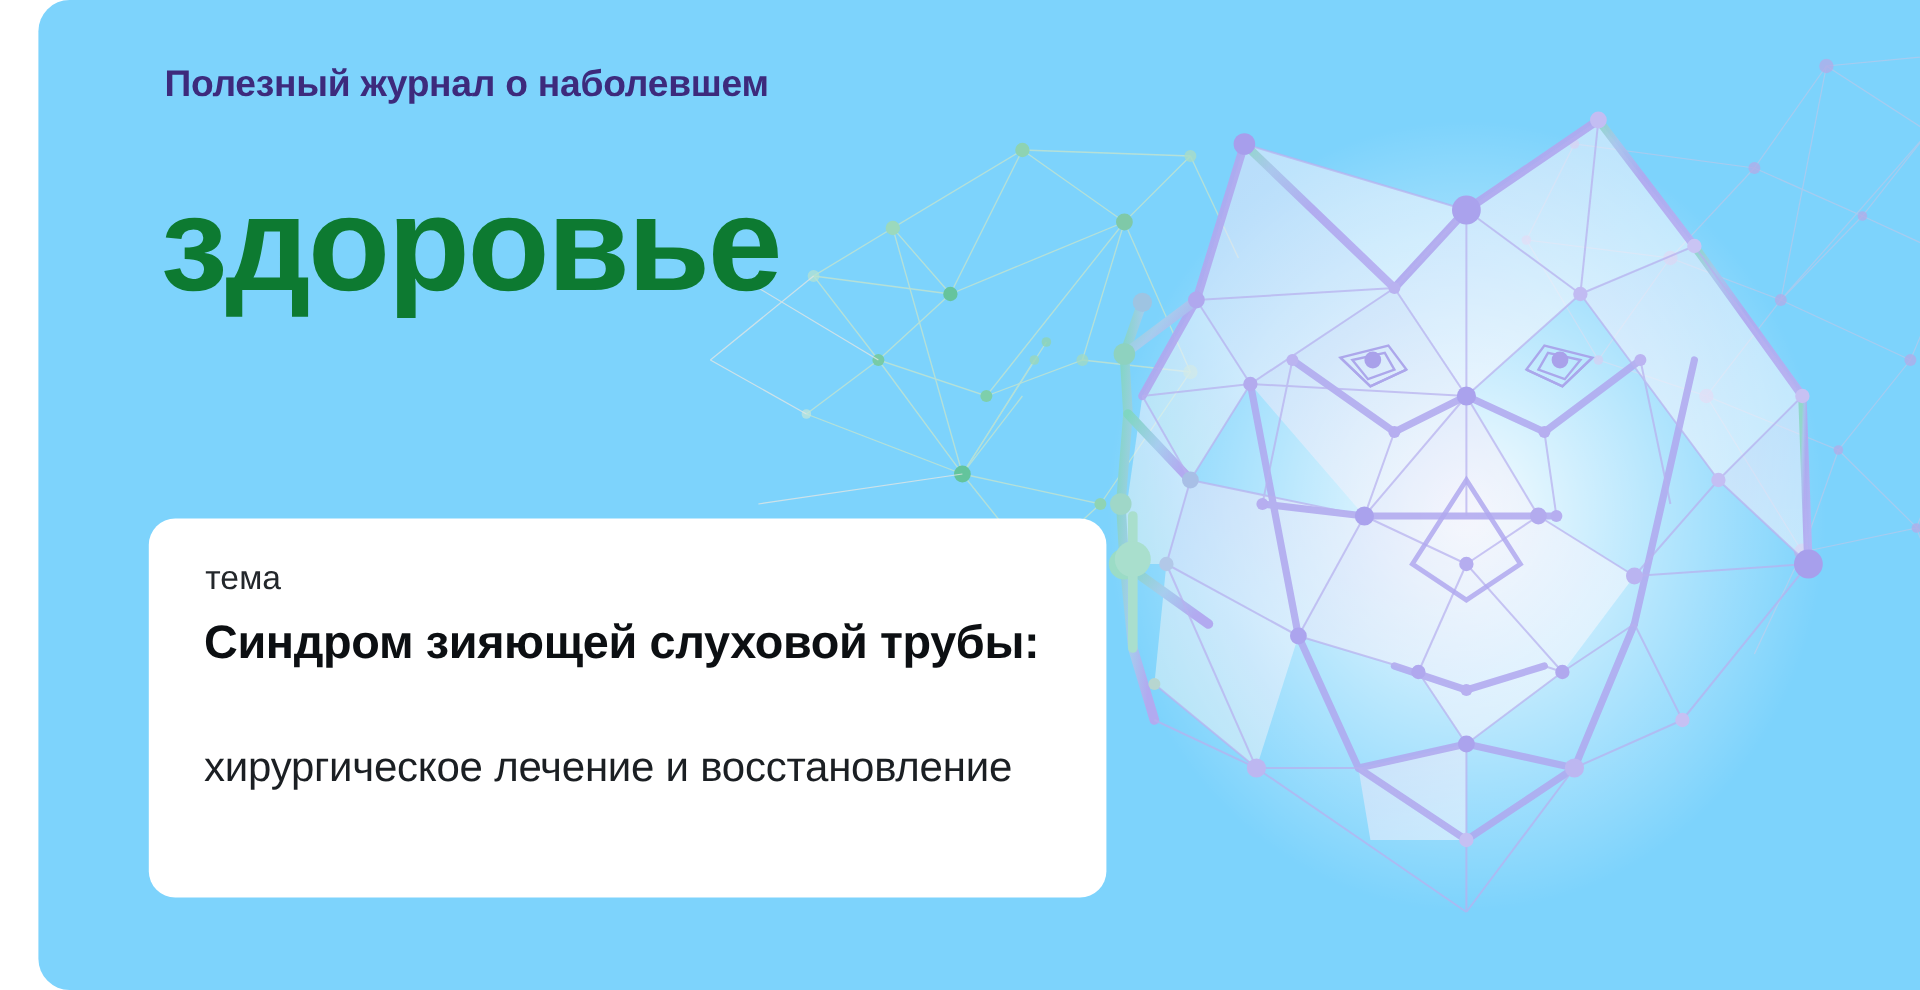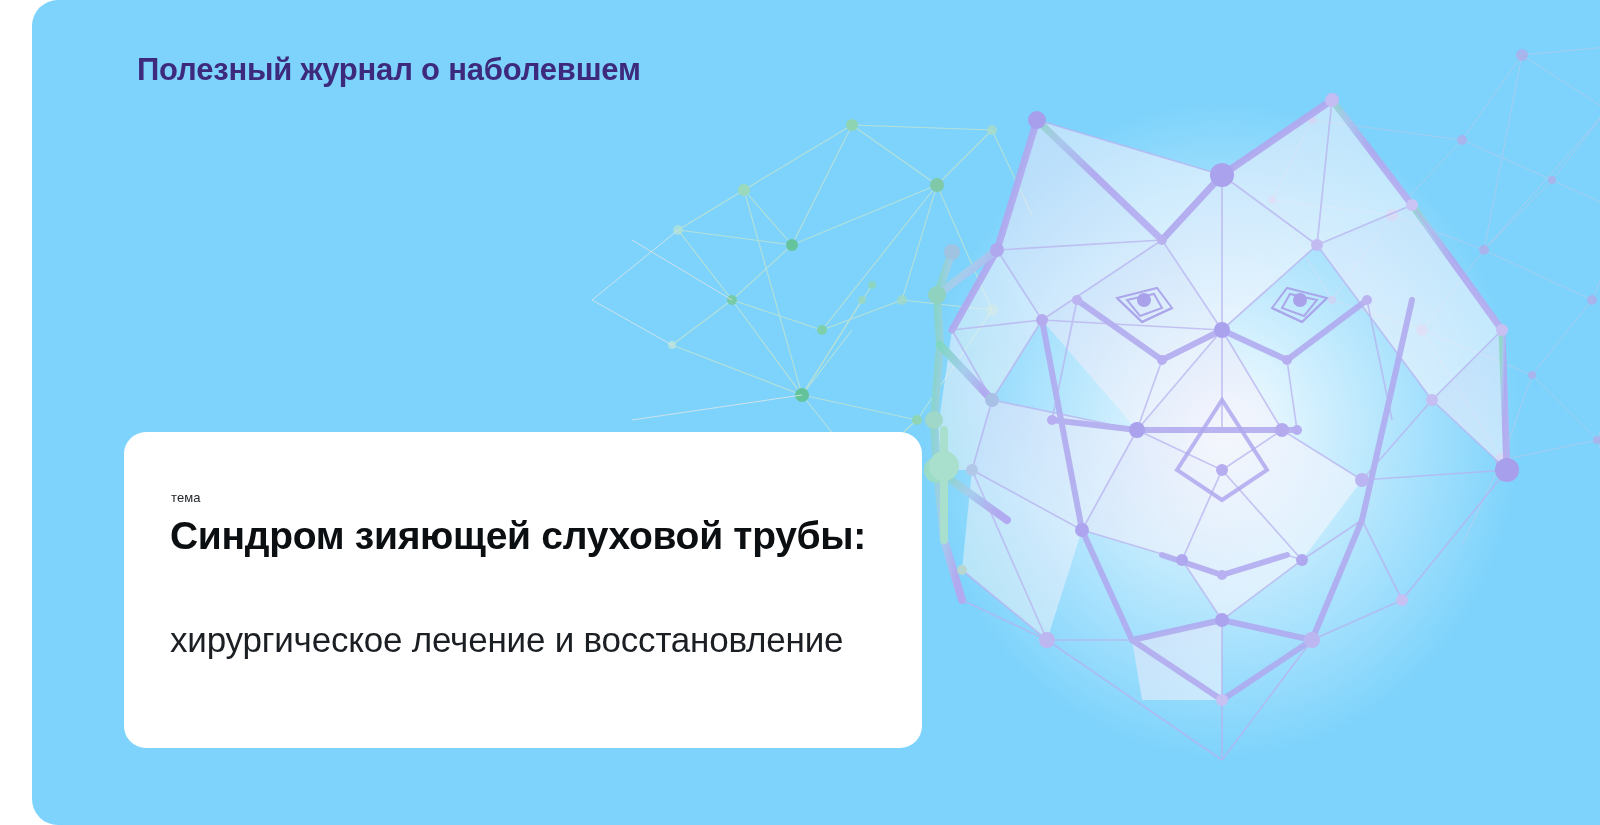--- a/index.html
+++ b/index.html
@@ -74,22 +74,22 @@
     left: 92px;
     top: 432px;
     width: 798px;
     height: 316px;
     background: #ffffff;
     border-radius: 22px;
   }
   #topic-kicker {
     position: absolute;
     left: 47px;
-    top: 58px;
-    font-size: 13px;
+    top: 34px;
+    font-size: 28px;
     font-weight: normal;
     color: #23272b;
     letter-spacing: 0.1px;
   }
   #topic-title {
     position: absolute;
     left: 46px;
     top: 80px;
     width: 700px;
     font-size: 39px;
@@ -405,20 +405,21 @@
       <path d="M600,420 L770,395"></path>
       <path d="M640,345 L560,300"></path>
     </g>
   </svg>
 
   <div id="text-col">
 
     <div id="tagline">Полезный журнал о наболевшем</div>
 
     <div id="logo-block">
+      <span class="logo-line" id="logo-line-2">здоровье</span>
     </div>
 
     <div id="topic-card">
       <div id="topic-kicker">тема</div>
       <div id="topic-subtitle">хирургическое лечение и восстановление</div>
       <div id="topic-title">Синдром зияющей слуховой трубы:</div>
     </div>
 
   </div>
 </div>

